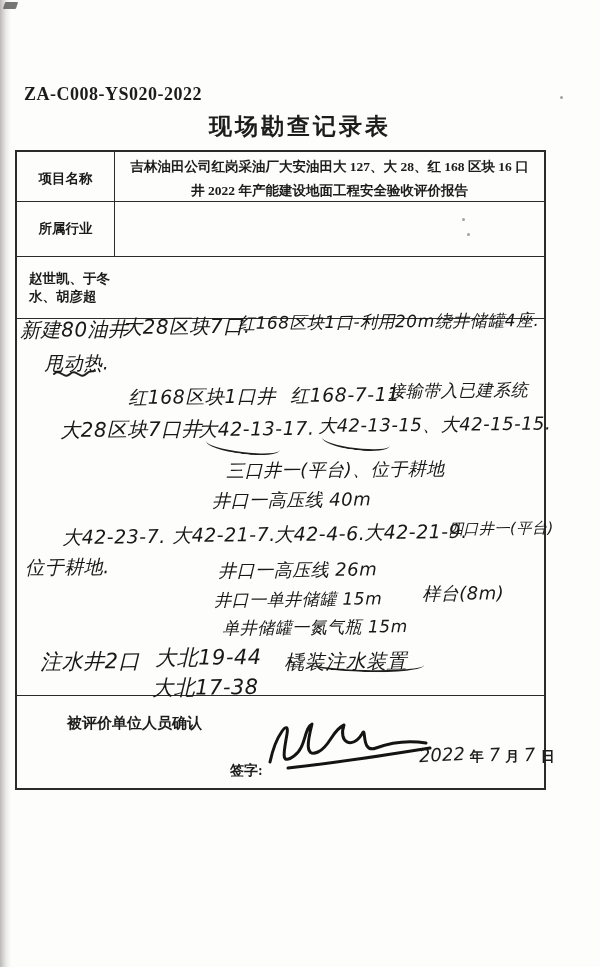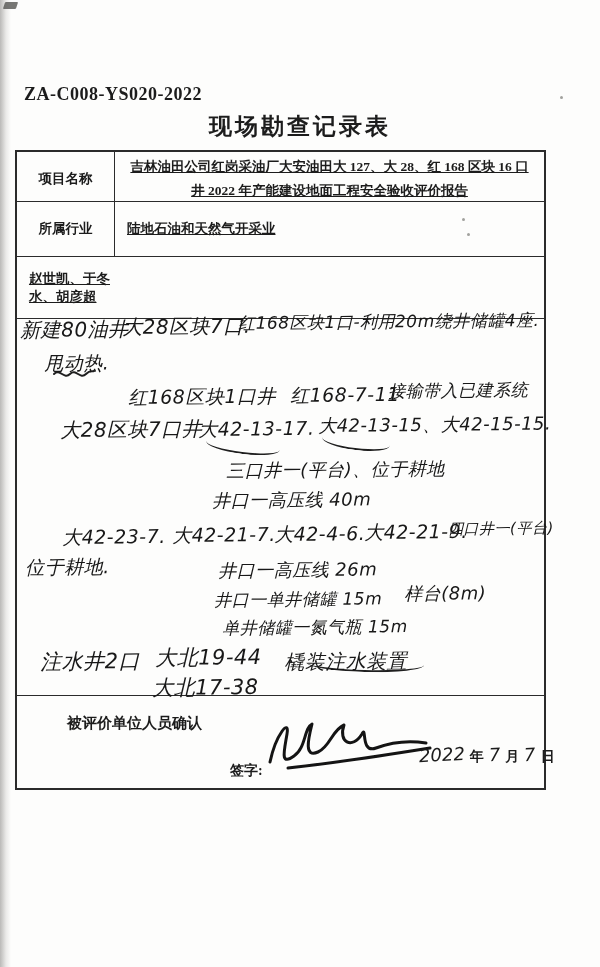--- a/index.html
+++ b/index.html
@@ -41,21 +41,21 @@
   .tr1{grid-template-columns:98px 1fr;height:49px;}
   .tr2{grid-template-columns:98px 1fr;height:54px;}
   .tr3{grid-template-columns:98px 128px 93px 1fr;height:61px;}
   .tr-notes{height:376px;display:block;}
   .tr-footer{height:92px;display:block;position:relative;border-bottom:none;}
   .th{
     display:flex;align-items:center;justify-content:center;
     font-weight:bold;font-size:13.5px;border-right:1.5px solid #2b2b2b;
     text-align:center;line-height:1.4;
   }
-  .td{display:flex;align-items:center;font-weight:bold;font-size:13.5px;text-decoration:underline;}
+  .td{display:flex;align-items:center;font-weight:bold;font-size:13.5px;}
   .td-center{justify-content:center;text-align:center;padding:3px 12px;line-height:1.8;}
   .td-left{padding-left:12px;}
   .td-border{border-right:1.5px solid #2b2b2b;}
 
   
   .hw{
     position:absolute;white-space:pre;
     font-family:"DejaVu Sans","Liberation Sans",sans-serif;
     font-style:italic;color:#181818;letter-spacing:.5px;
     transform:rotate(-0.6deg);transform-origin:left top;line-height:1;
@@ -89,21 +89,20 @@
 <div class="abs doc-number">ZA-C008-YS020-2022</div>
 <div class="abs page-title">现场勘查记录表</div>
 
 <div class="abs form-table">
   <div class="tr tr1">
     <div class="th">项目名称</div>
     <div class="td td-center">吉林油田公司红岗采油厂大安油田大 127、大 28、红 168 区块 16 口井 2022 年产能建设地面工程安全验收评价报告</div>
   </div>
   <div class="tr tr2">
     <div class="th">所属行业</div>
-    <div class="td td-left">陆地石油和天然气开采业</div>
   </div>
   <div class="tr tr3">
     <div class="td td-left">赵世凯、于冬水、胡彦超</div>
   </div>
   <div class="tr tr-notes"></div>
   <div class="tr tr-footer">
     <div class="footer-confirm">被评价单位人员确认</div>
     <div class="footer-sign-label">签字:</div>
     <svg class="sig-svg" width="175" height="66" viewBox="0 0 175 66">
       <g fill="none" stroke="#141414" stroke-width="3" stroke-linecap="round" stroke-linejoin="round">
@@ -145,19 +144,19 @@
     <div class="hw" style="left: 226px; top: 462px; font-size: 18px;">三口井一(平台)、位于耕地</div>
     <div class="hw" style="left: 212px; top: 492px; font-size: 18px;">井口一高压线 40m</div>
     <div class="hw" style="left: 62px; top: 528px; font-size: 19px;">大42-23-7.</div>
     <div class="hw" style="left: 172px; top: 526px; font-size: 19px;">大42-21-7.</div>
     <div class="hw" style="left: 274px; top: 525px; font-size: 19px;">大42-4-6.</div>
     <div class="hw" style="left: 364px; top: 523px; font-size: 19px;">大42-21-9.</div>
     <div class="hw" style="left: 448px; top: 522px; font-size: 15px;">四口井一(平台)</div>
     <div class="hw" style="left: 25px; top: 558px; font-size: 19px; text-align: right;">位于耕地.</div>
     <div class="hw" style="left: 218px; top: 562px; font-size: 18px;">井口一高压线 26m</div>
     <div class="hw" style="left: 214px; top: 592px; font-size: 17px;">井口一单井储罐 15m</div>
-    <div class="hw" style="left: 404px; top: 585px; font-size: 18px;">样台(8m)</div>
+    <div class="hw" style="left: 422px; top: 585px; font-size: 18px;">样台(8m)</div>
     <div class="hw" style="left: 222px; top: 620px; font-size: 17px;">单井储罐一氮气瓶 15m</div>
     <div class="hw" style="left: 40px; top: 652px; font-size: 21px;">注水井2口</div>
     <div class="hw" style="left: 155px; top: 648px; font-size: 21px;">大北19-44</div>
     <div class="hw" style="left: 152px; top: 678px; font-size: 21px;">大北17-38</div>
     <div class="hw" style="left: 284px; top: 652px; font-size: 20px;">橇装注水装置</div>
   </div>
 
 </body></html>

